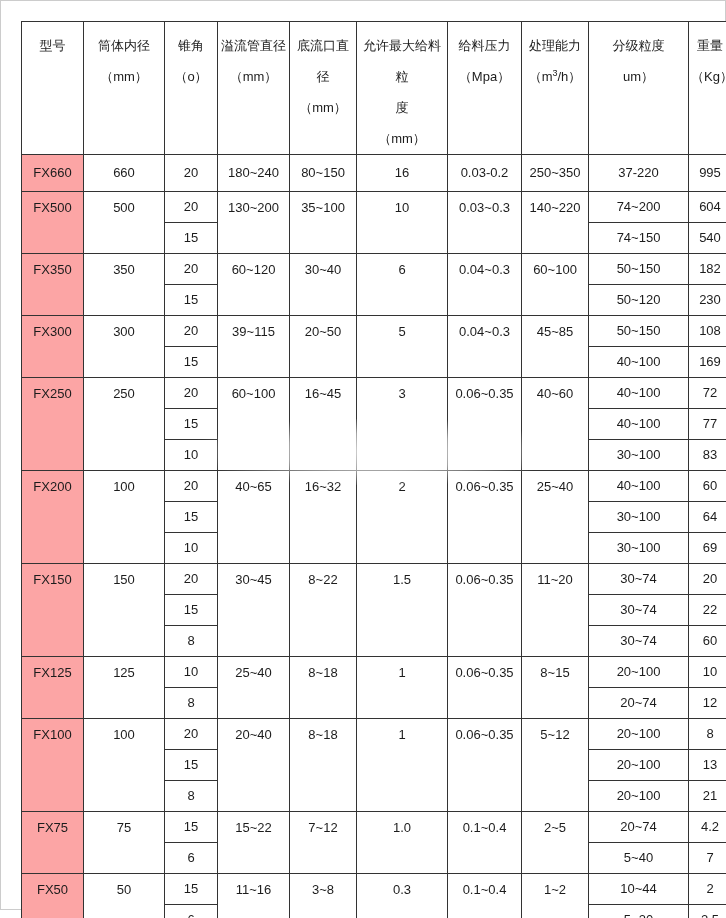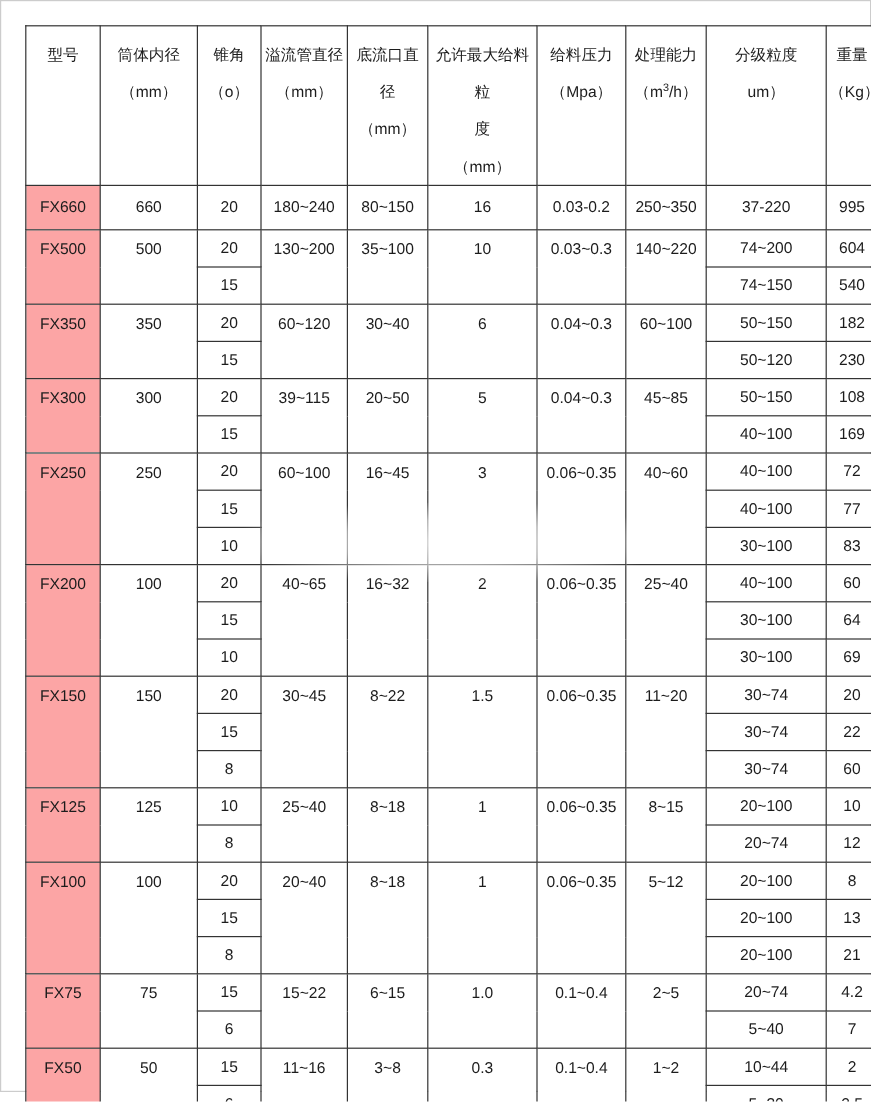--- a/index.html
+++ b/index.html
@@ -286,21 +286,21 @@
         <tr>
           <td>8</td>
           <td>20~100</td>
           <td>21</td>
         </tr>
         <tr>
           <td rowspan="2" class="model-cell model spanned">FX75</td>
           <td rowspan="2" class="spanned">75</td>
           <td>15</td>
           <td rowspan="2" class="spanned">15~22</td>
-          <td rowspan="2" class="spanned">6~15</td>
+          <td rowspan="2" class="spanned">7~12</td>
           <td rowspan="2" class="spanned">1.0</td>
           <td rowspan="2" class="spanned">0.1~0.4</td>
           <td rowspan="2" class="spanned">2~5</td>
           <td>20~74</td>
           <td>4.2</td>
         </tr>
         <tr>
           <td>6</td>
           <td>5~40</td>
           <td>7</td>

